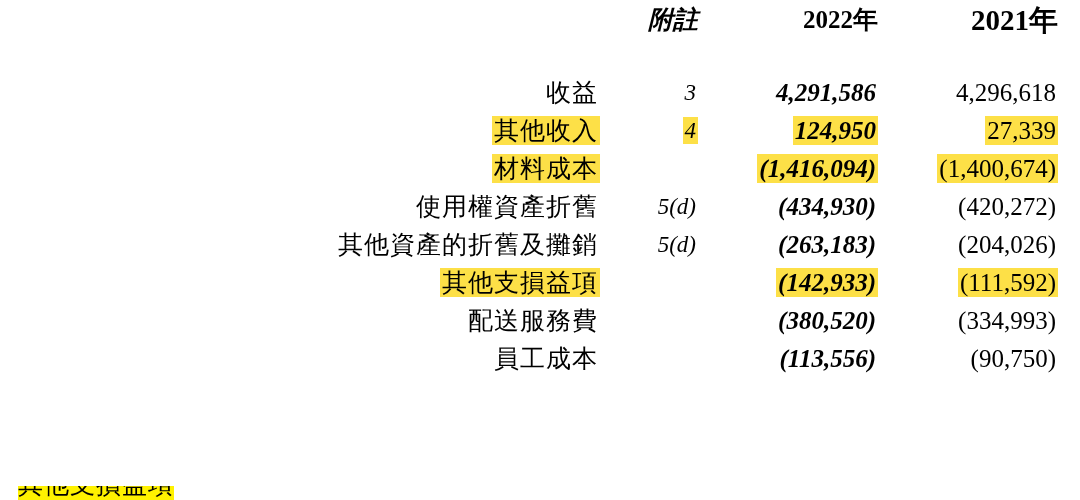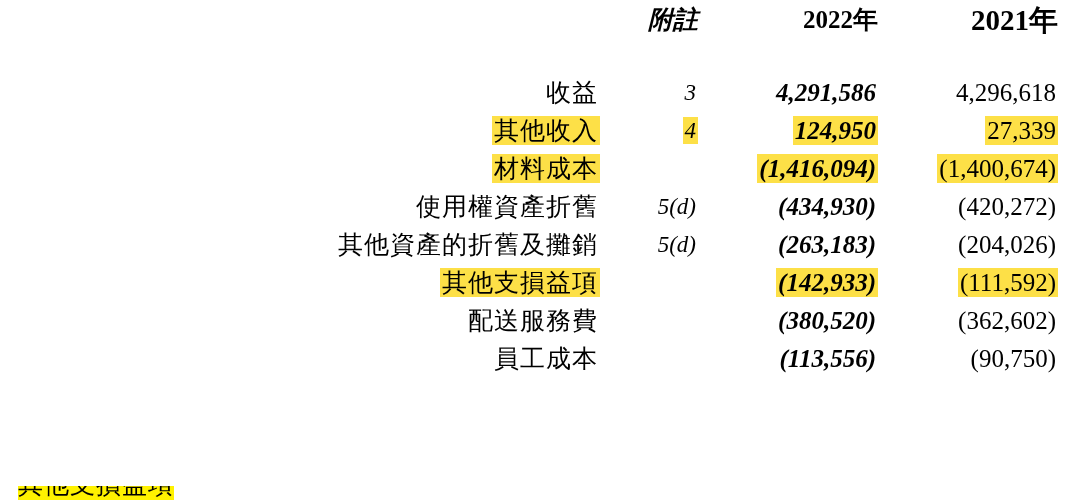--- a/index.html
+++ b/index.html
@@ -184,21 +184,21 @@
         <tr class="data-row">
           <td class="label"><span class="cell-ink hl">其他支損益項</span></td>
           <td class="note"><span class="cell-ink"></span></td>
           <td class="num bold"><span class="cell-ink hl">(142,933)</span></td>
           <td class="num"><span class="cell-ink hl">(111,592)</span></td>
         </tr>
         <tr class="data-row">
           <td class="label"><span class="cell-ink">配送服務費</span></td>
           <td class="note"><span class="cell-ink"></span></td>
           <td class="num bold"><span class="cell-ink">(380,520)</span></td>
-          <td class="num"><span class="cell-ink">(362,602)</span></td>
+          <td class="num"><span class="cell-ink">(334,993)</span></td>
         </tr>
         <tr class="data-row">
           <td class="label"><span class="cell-ink">員工成本</span></td>
           <td class="note"><span class="cell-ink"></span></td>
           <td class="num bold"><span class="cell-ink">(113,556)</span></td>
           <td class="num"><span class="cell-ink">(90,750)</span></td>
         </tr>
         <tr class="data-row">
           <td class="label"></td>
           <td class="note"></td>

